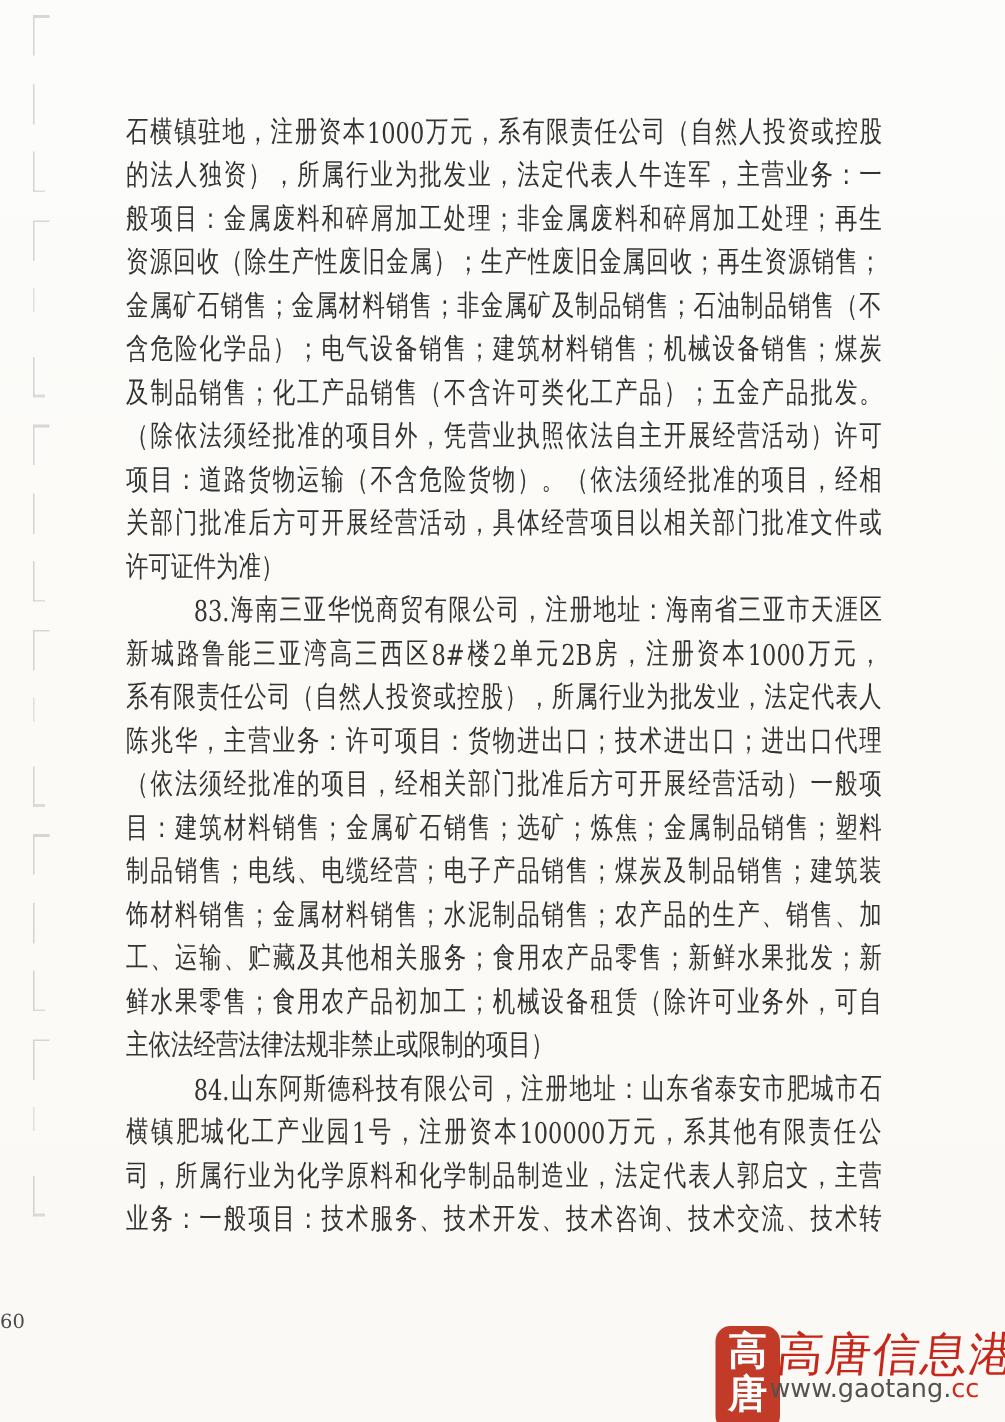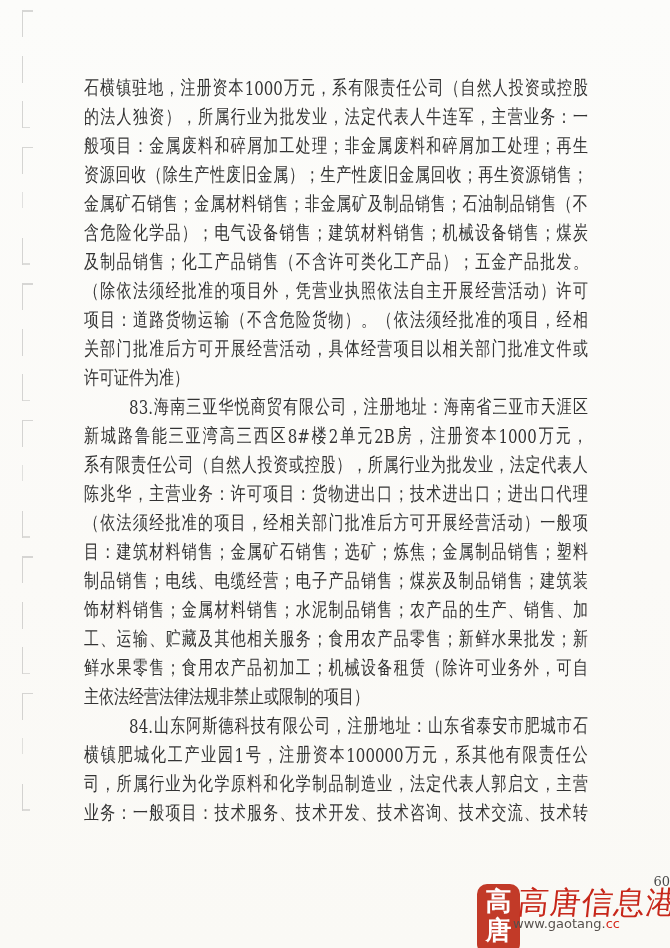--- a/index.html
+++ b/index.html
@@ -27,21 +27,21 @@
   .line{
     display:flex;justify-content:space-between;align-items:center;
     height:29px;font-size:15px;overflow:hidden;white-space:nowrap;
   }
   .line.end{justify-content:flex-start;}
   .line .tok{display:inline-block;transform:scaleY(1.28);transform-origin:50% 55%;}
   .line .ind{display:inline-block;width:44px;flex:0 0 44px;}
 
   .page-number{
     position:absolute;left:0;top:874px;width:670px;
-    text-align:right;font-size:13px;color:#4a4a4a;
+    text-align:left;font-size:13px;color:#4a4a4a;
     font-family:"DejaVu Serif","Liberation Serif",serif;
   }
 
   
   .watermark{position:absolute;left:466px;top:858px;width:204px;height:90px;}
   .seal{
     position:absolute;left:11px;top:26px;width:43px;height:70px;
     background:#c23a28;border-radius:10px;
     display:flex;flex-direction:column;align-items:center;justify-content:flex-start;
     padding-top:3px;box-sizing:border-box;
@@ -50,21 +50,21 @@
   }
   .wm-title{
     position:absolute;left:52px;top:24px;width:152px;
     font-size:31px;color:#c7271a;letter-spacing:1px;
     transform:skewX(-6deg);
     font-family:"DejaVu Serif","Liberation Serif",serif;
     white-space:nowrap;
   }
   .wm-url{
     position:absolute;left:47px;top:58px;white-space:nowrap;
-    font-size:13px;color:#57514d;
+    font-size:17px;color:#57514d;
     font-family:"DejaVu Sans","Liberation Sans",sans-serif;
   }
   .wm-url .red{color:#d5281b;}
 </style>
 </head>
 <body>
 
 <div class="page">
 
   <div id="marks">

